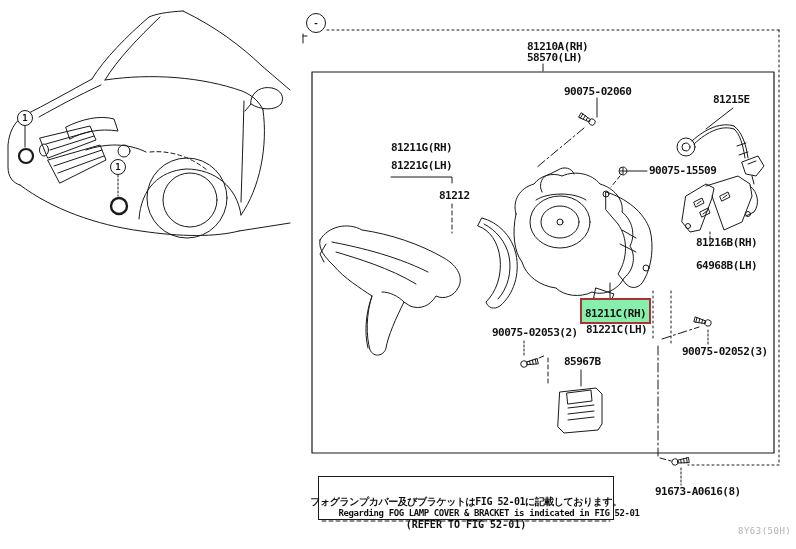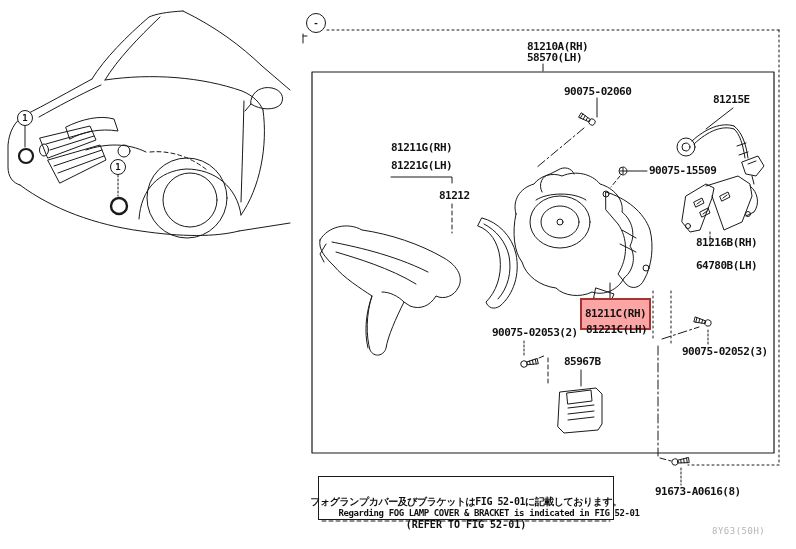--- a/index.html
+++ b/index.html
@@ -2,36 +2,36 @@
 <html><head>
 <meta charset="utf-8">
 <style>
   html,body{margin:0;padding:0;background:#ffffff;}
   .stage{position:relative;width:796px;height:549px;background:#ffffff;overflow:hidden;
          font-family:"DejaVu Sans Mono",monospace;color:#111;}
   svg.art{position:absolute;left:0;top:0;}
   svg.art *{vector-effect:non-scaling-stroke;}
   .plabel{position:absolute;font:700 11px/11px "DejaVu Sans Mono",monospace;
           letter-spacing:-0.5px;white-space:nowrap;color:#111;}
-  .hl{position:absolute;left:580px;top:298px;border:2px solid #a93232;padding:2px 3px 7px 3px;
-      background:#fca5a5;}
+  .hl{position:absolute;left:580px;top:298px;border:2px solid #a93232;padding:2px 3px 1px 3px;
+      background:#86efac;}
   .hl .plabel-in{font:700 11px/11px "DejaVu Sans Mono",monospace;letter-spacing:-0.5px;white-space:nowrap;}
   .callout{position:absolute;width:14px;height:14px;border:1.2px solid #1a1a1a;border-radius:50%;
            display:flex;align-items:center;justify-content:center;
            font:700 9px/9px "DejaVu Sans Mono",monospace;background:#fff;}
   .balloon{position:absolute;left:306px;top:13px;width:18px;height:18px;border:1.2px solid #1a1a1a;
            border-radius:50%;display:flex;align-items:center;justify-content:center;
            font:700 9px/9px "DejaVu Sans Mono",monospace;background:#fff;}
   .note{position:absolute;left:318px;top:476px;width:294px;height:42px;border:1px solid #1a1a1a;
         display:flex;flex-direction:column;align-items:center;justify-content:center;gap:1px;
         text-align:center;background:#fff;}
   .note .jp{font:700 10px/11px "DejaVu Sans Mono",monospace;letter-spacing:-0.5px;white-space:nowrap;margin-top:29px;}
   .note .en{font:700 9px/10px "DejaVu Sans Mono",monospace;letter-spacing:-0.4px;white-space:nowrap;padding-left:46px;}
   .note .ref{font:700 10px/11px "DejaVu Sans Mono",monospace;letter-spacing:0;white-space:nowrap;}
-  .footer-code{position:absolute;left:712px;top:526px;font:400 9px/10px "DejaVu Sans Mono",monospace;
+  .footer-code{position:absolute;left:738px;top:526px;font:400 9px/10px "DejaVu Sans Mono",monospace;
                color:#b5b5b5;letter-spacing:0.5px;}
 </style>
 </head>
 <body>
 
 <div class="stage">
 
   <svg class="art" width="796" height="549" viewBox="0 0 796 549" fill="none" stroke="#1a1a1a" stroke-width="1" stroke-linecap="round" stroke-linejoin="round">
 
     <g>
@@ -201,21 +201,21 @@
   <div class="plabel" style="left:713px;top:94px;">81215E</div>
 
   <div class="plabel" style="left:391px;top:135px;margin-top:7px;">81211G(RH)</div>
   <div class="plabel" style="left:391px;top:160px;">81221G(LH)</div>
 
   <div class="plabel" style="left:439px;top:190px;">81212</div>
 
   <div class="plabel" style="left:649px;top:165px;">90075-15509</div>
 
   <div class="plabel" style="left:696px;top:237px;">81216B(RH)</div>
-  <div class="plabel" style="left:696px;top:260px;">64780B(LH)</div>
+  <div class="plabel" style="left:696px;top:260px;">64968B(LH)</div>
 
   <div class="hl">
     <span class="plabel-in">81211C(RH)</span>
   </div>
   <div class="plabel" style="left:586px;top:324px;">81221C(LH)</div>
 
   <div class="plabel" style="left:492px;top:327px;text-align:center;">90075-02053(2)</div>
 
   <div class="plabel" style="left:564px;top:356px;">85967B</div>
 

